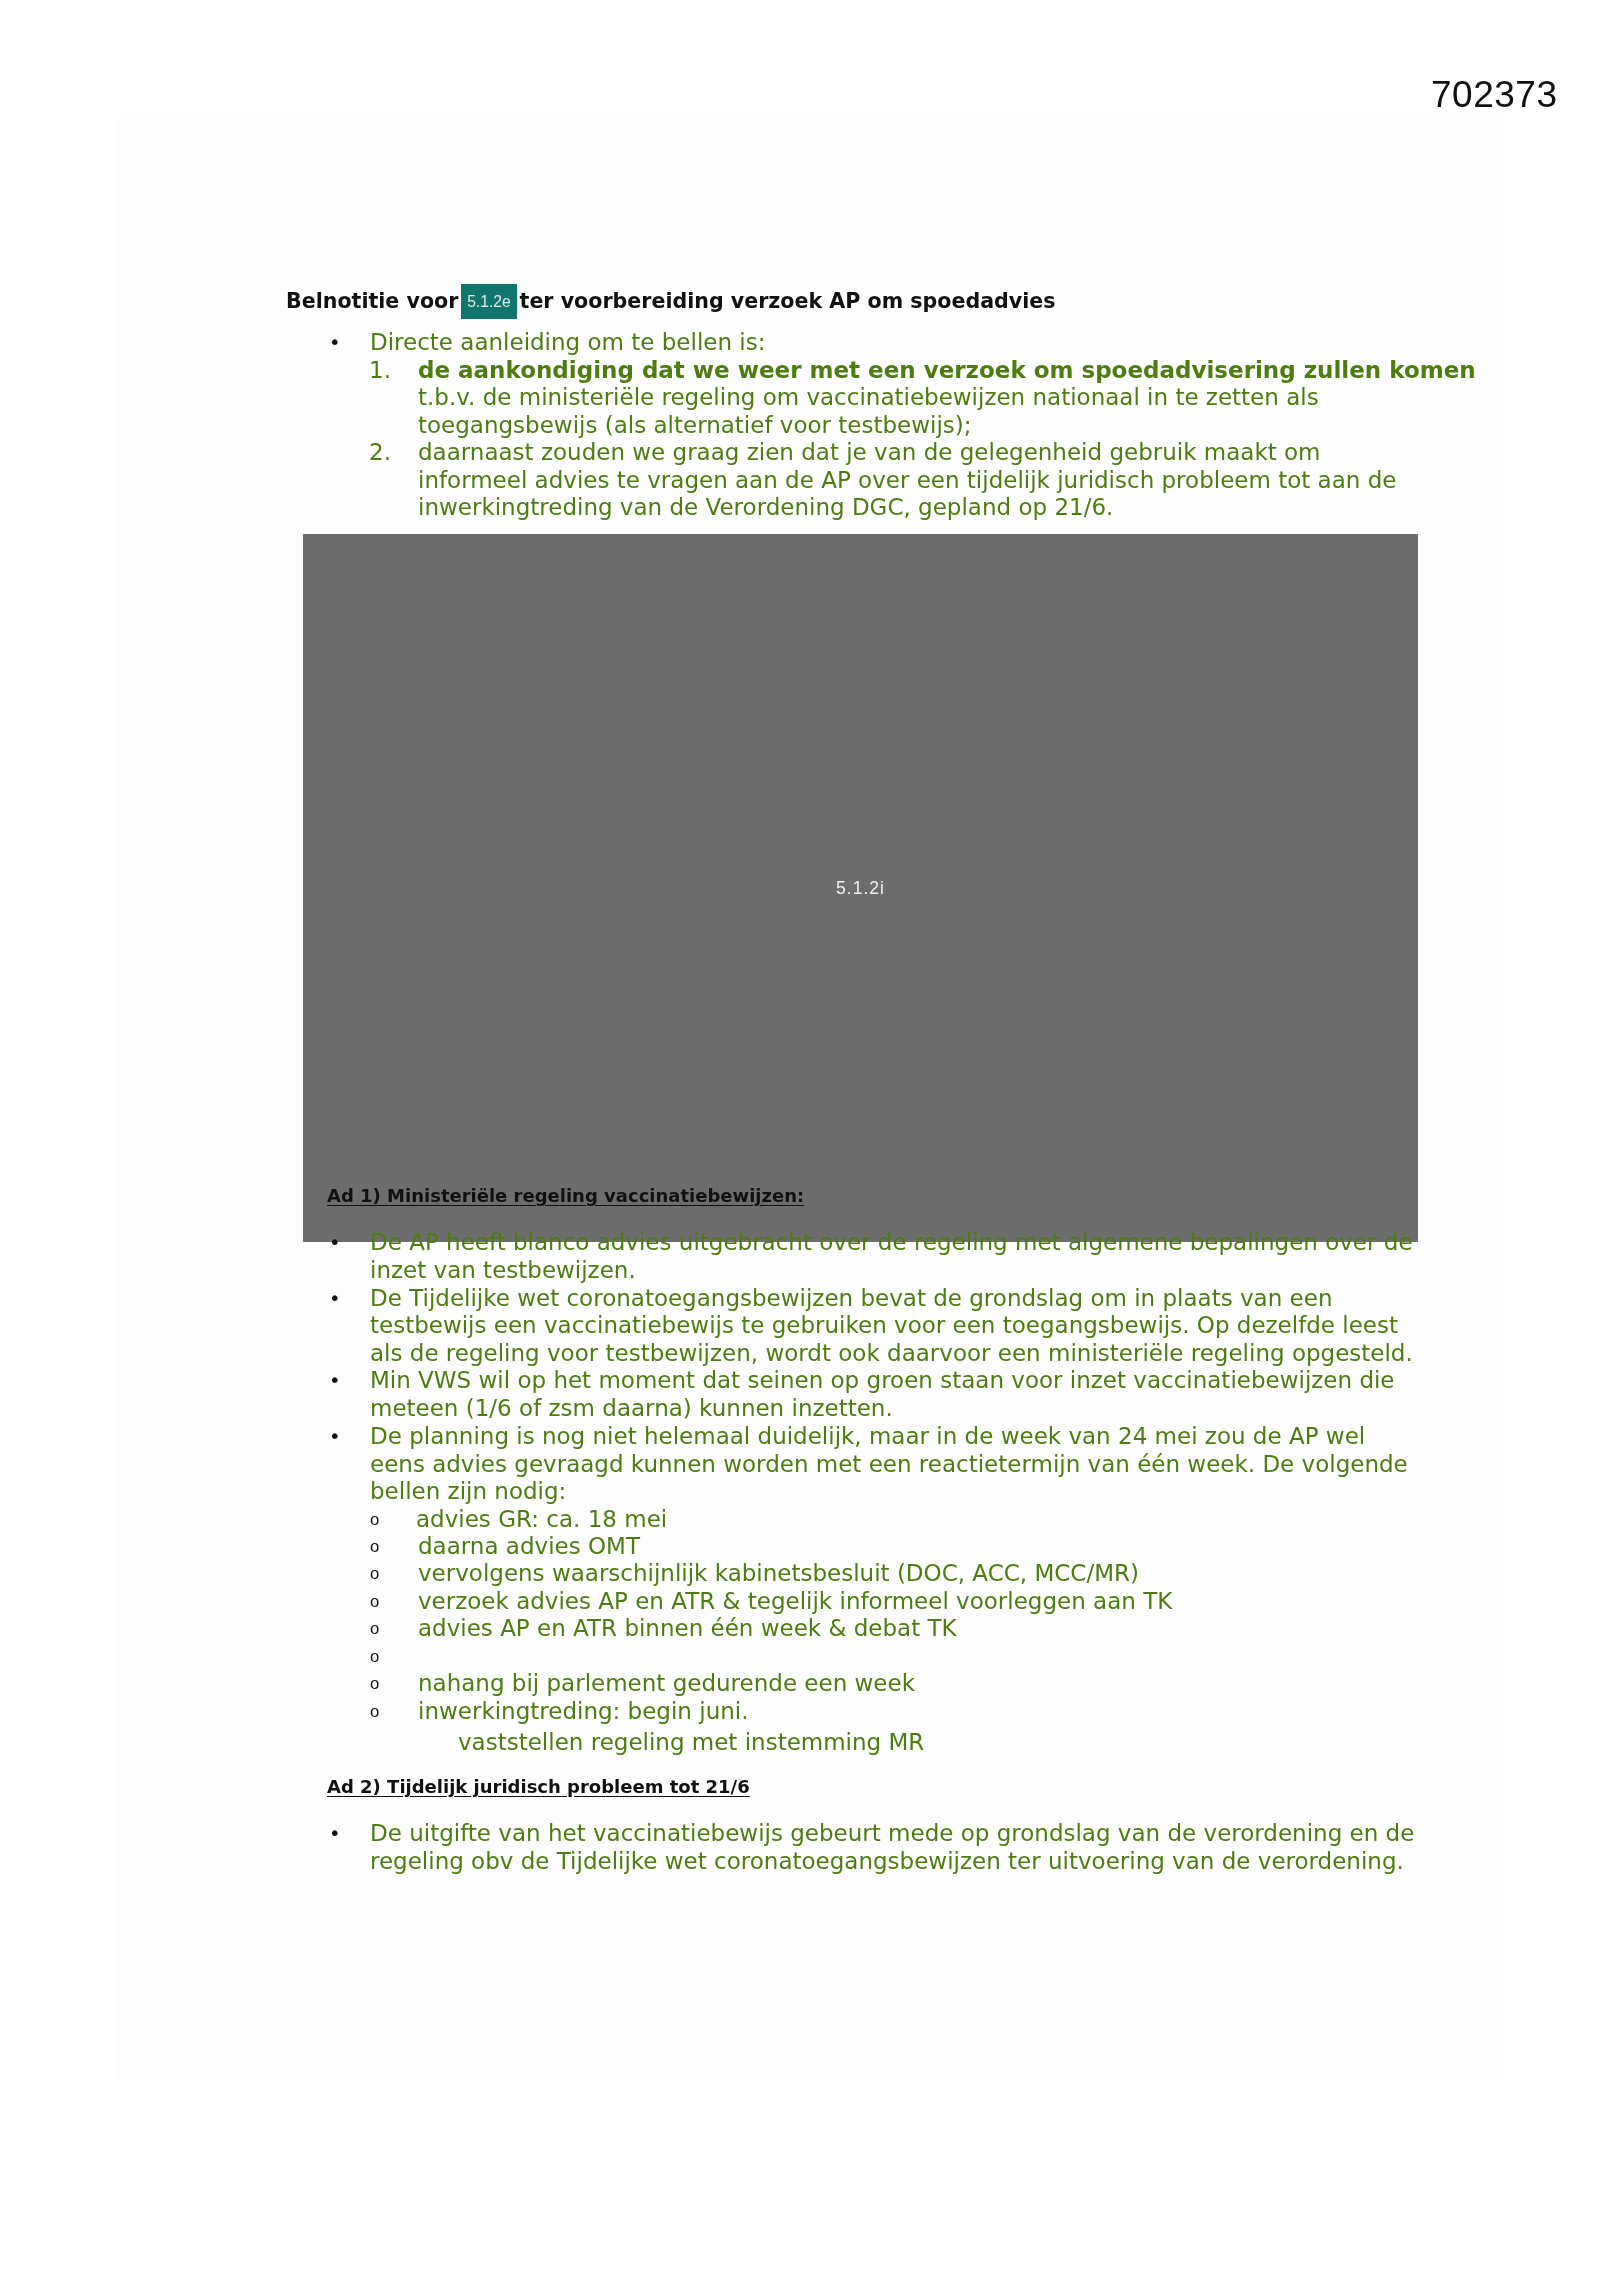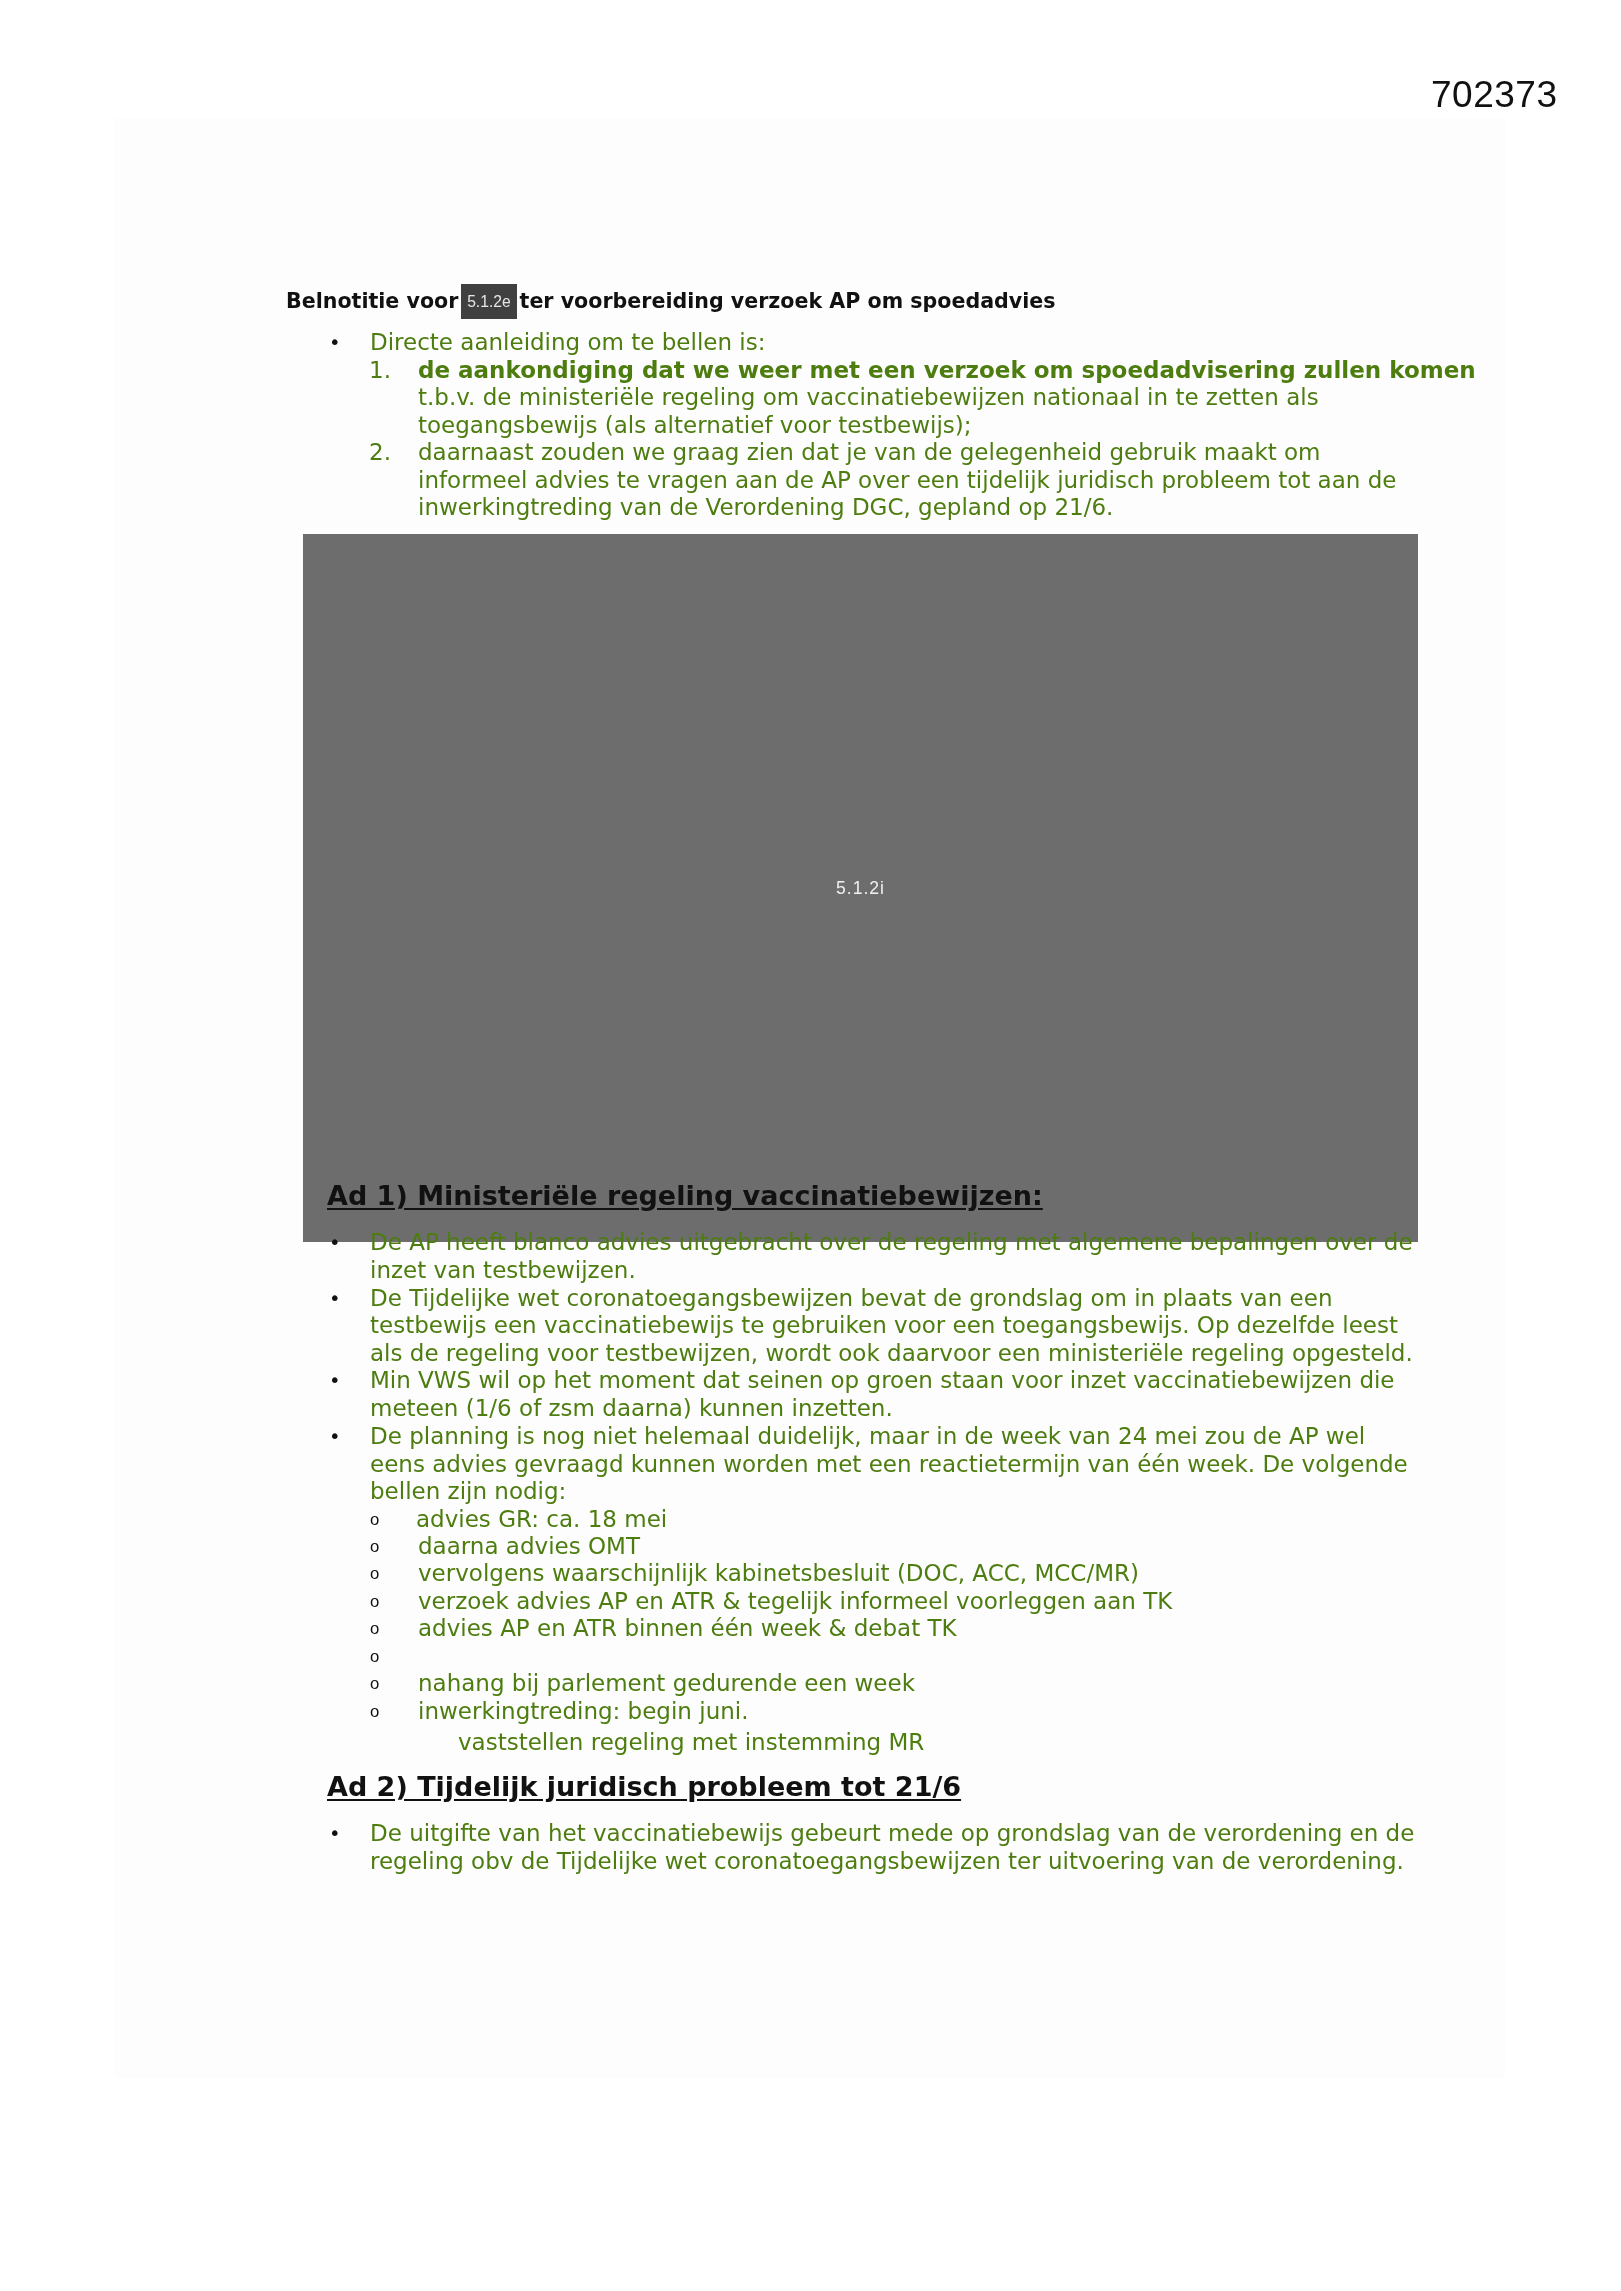--- a/index.html
+++ b/index.html
@@ -16,21 +16,21 @@
     font-family: "Liberation Sans", sans-serif; font-size: 37px; color: #111;
     letter-spacing: 0.5px;
   }
   .content { position: absolute; left: 0; top: 0; width: 1621px; }
   .title {
     position: absolute; left: 286px; top: 284px; height: 35px;
     font-family: "DejaVu Sans", sans-serif; font-weight: bold; font-size: 20.6px;
     line-height: 35px; white-space: nowrap;
   }
   .redact-inline {
-    display: inline-block; background: #404040; color: #e6e6e6;
+    display: inline-block; background: #0f766e; color: #e6e6e6;
     font-family: "Liberation Sans", sans-serif; font-weight: normal; font-size: 15.7px;
     height: 35px; line-height: 35px; padding: 0 5.9px; vertical-align: top;
     margin: 0 2.9px;
   }
   .line {
     position: absolute; font-size: 23px; line-height: 27.4px; white-space: nowrap;
     font-family: "DejaVu Sans", sans-serif; color: #4d7c0f;
   }
   .bullet-glyph {
     position: absolute; font-size: 19.6px; line-height: 27.4px; color: #111;
@@ -42,21 +42,21 @@
   .big-redaction {
     position: absolute; left: 303px; top: 534px; width: 1115px; height: 708px;
     background: #6d6d6d;
     display: flex; align-items: center; justify-content: center;
   }
   .big-redaction span {
     color: #f0f0f0; font-family: "Liberation Sans", sans-serif; font-size: 17.6px;
     letter-spacing: 1px; position: relative; top: 0px;
   }
   .heading {
-    position: absolute; font-weight: bold; font-size: 27px; line-height: 29px;
+    position: absolute; font-weight: bold; font-size: 18px; line-height: 29px;
     text-decoration: underline; text-underline-offset: 2.9px; white-space: nowrap;
     font-family: "DejaVu Sans", sans-serif;
   }
 </style>
 </head>
 <body>
 
 <div class="page-bg"></div>
 
 <div class="doc-number">702373</div>

